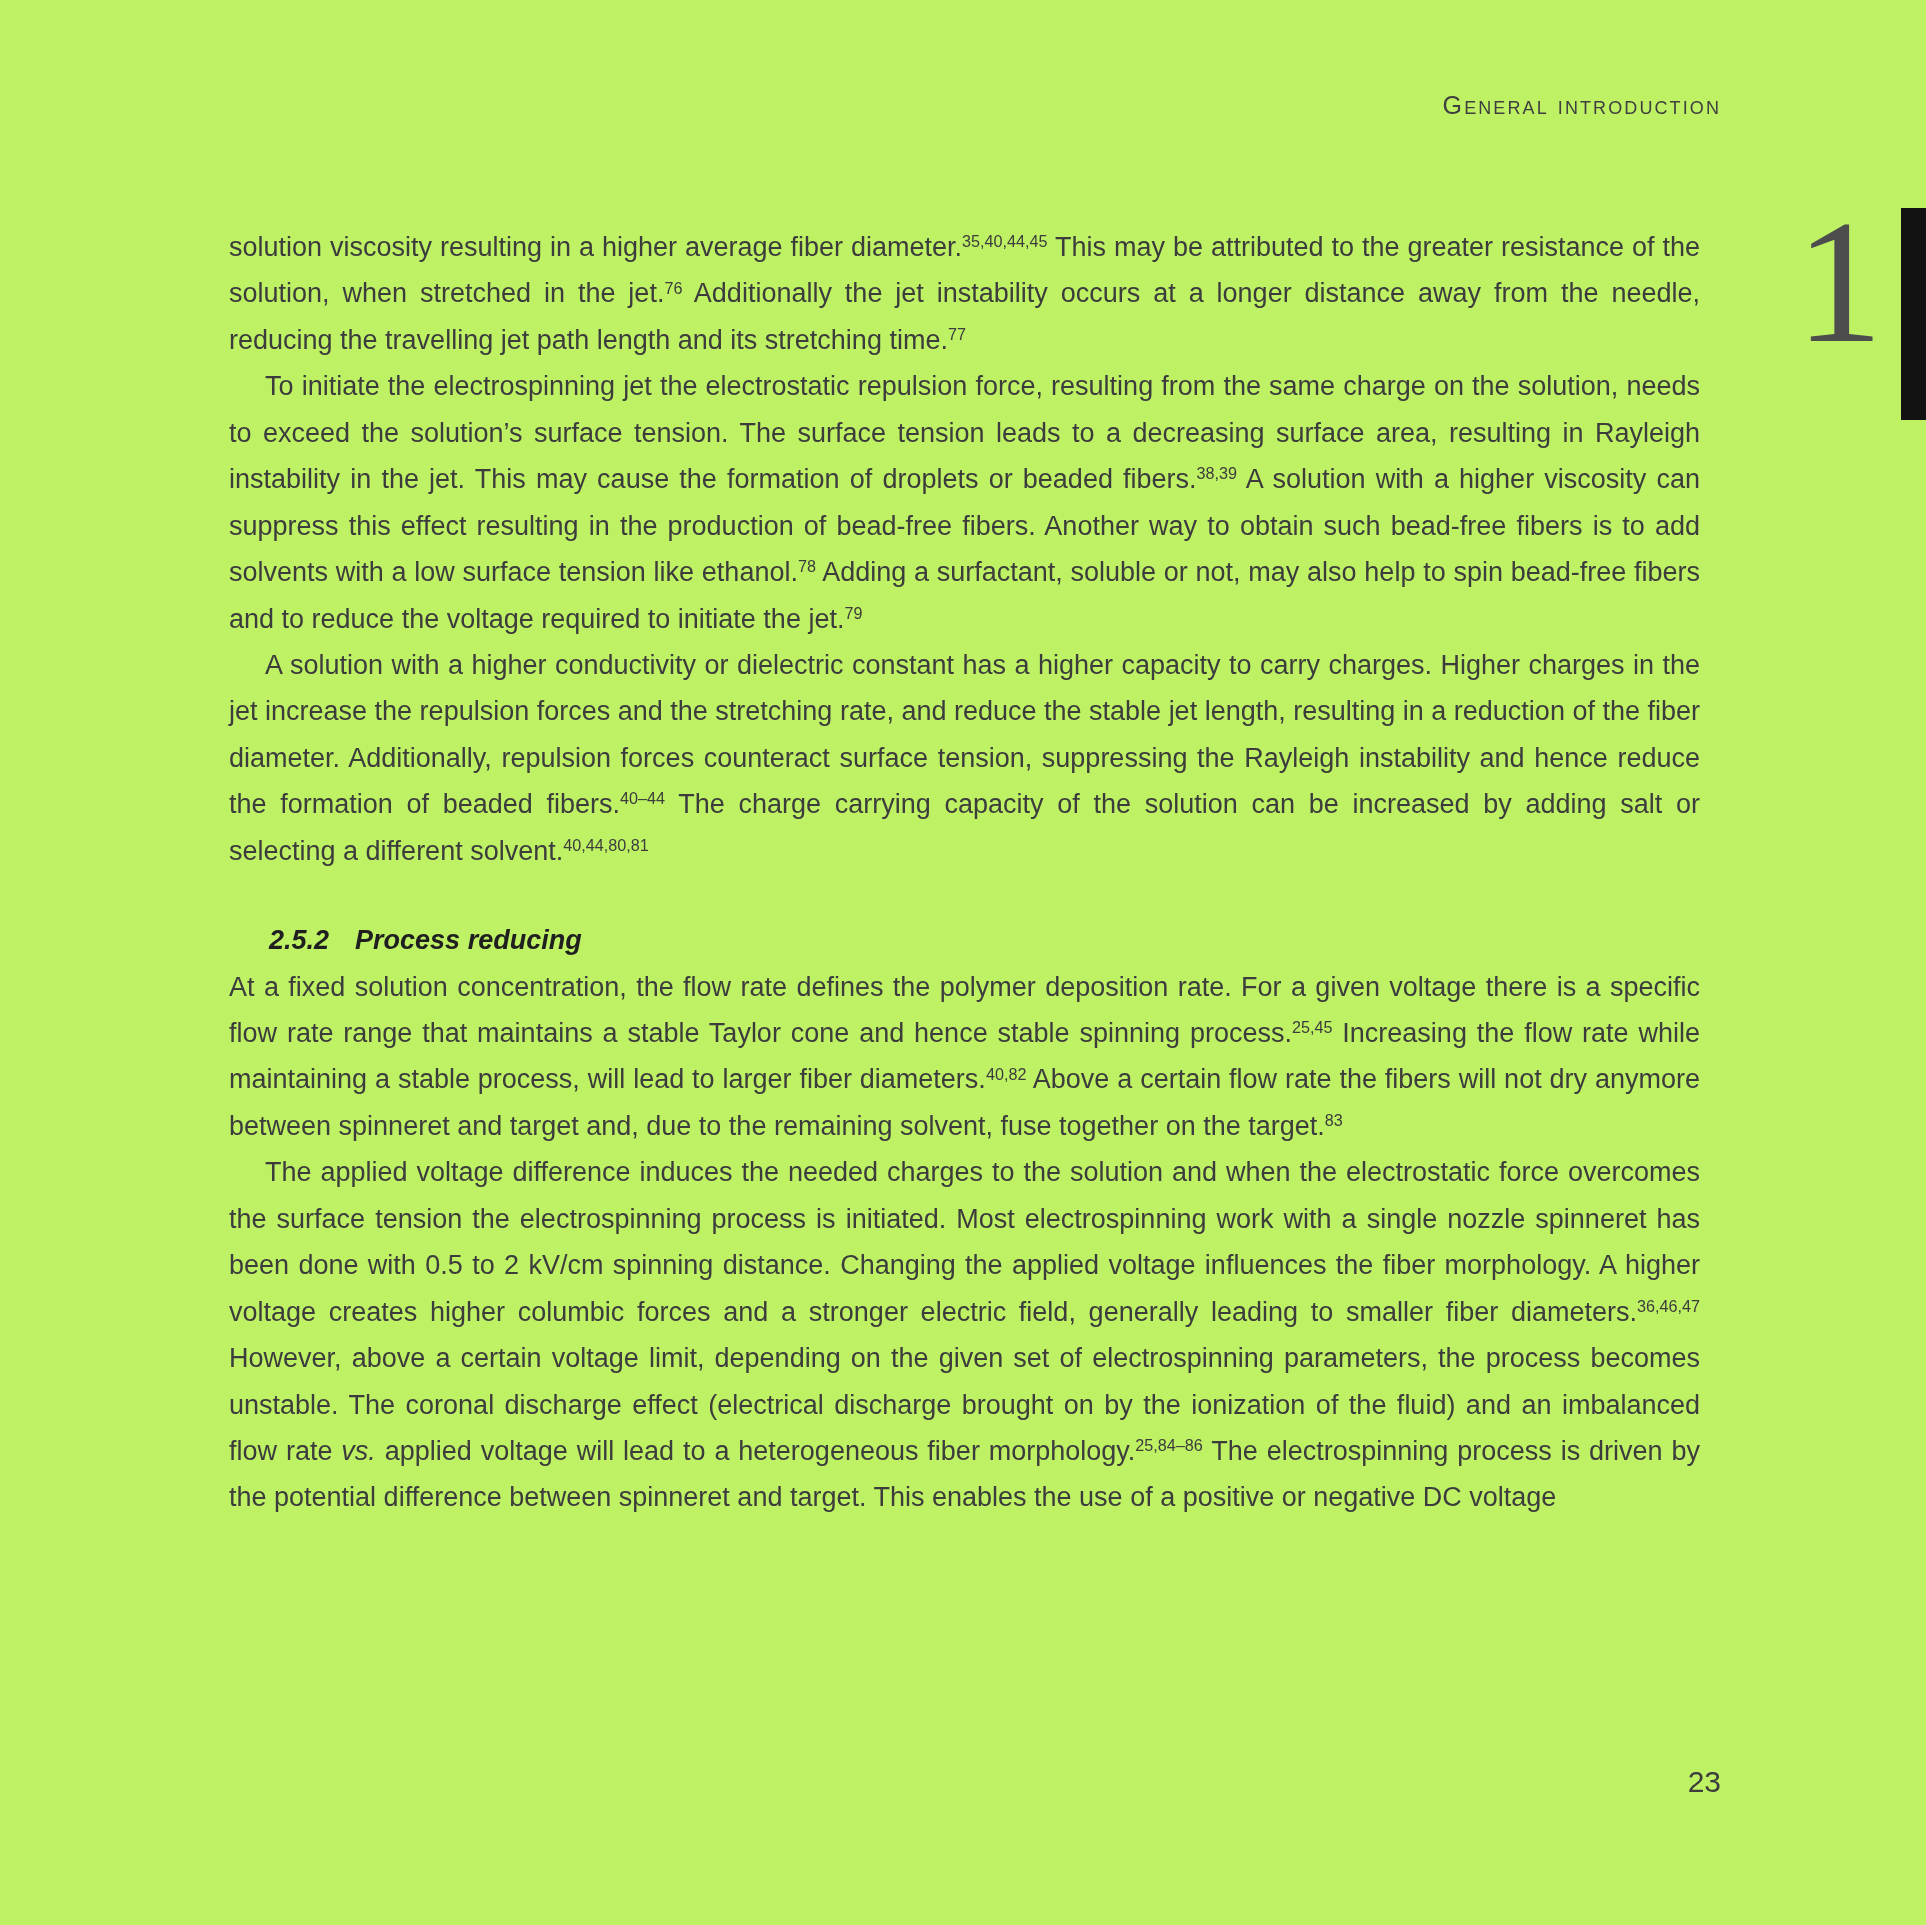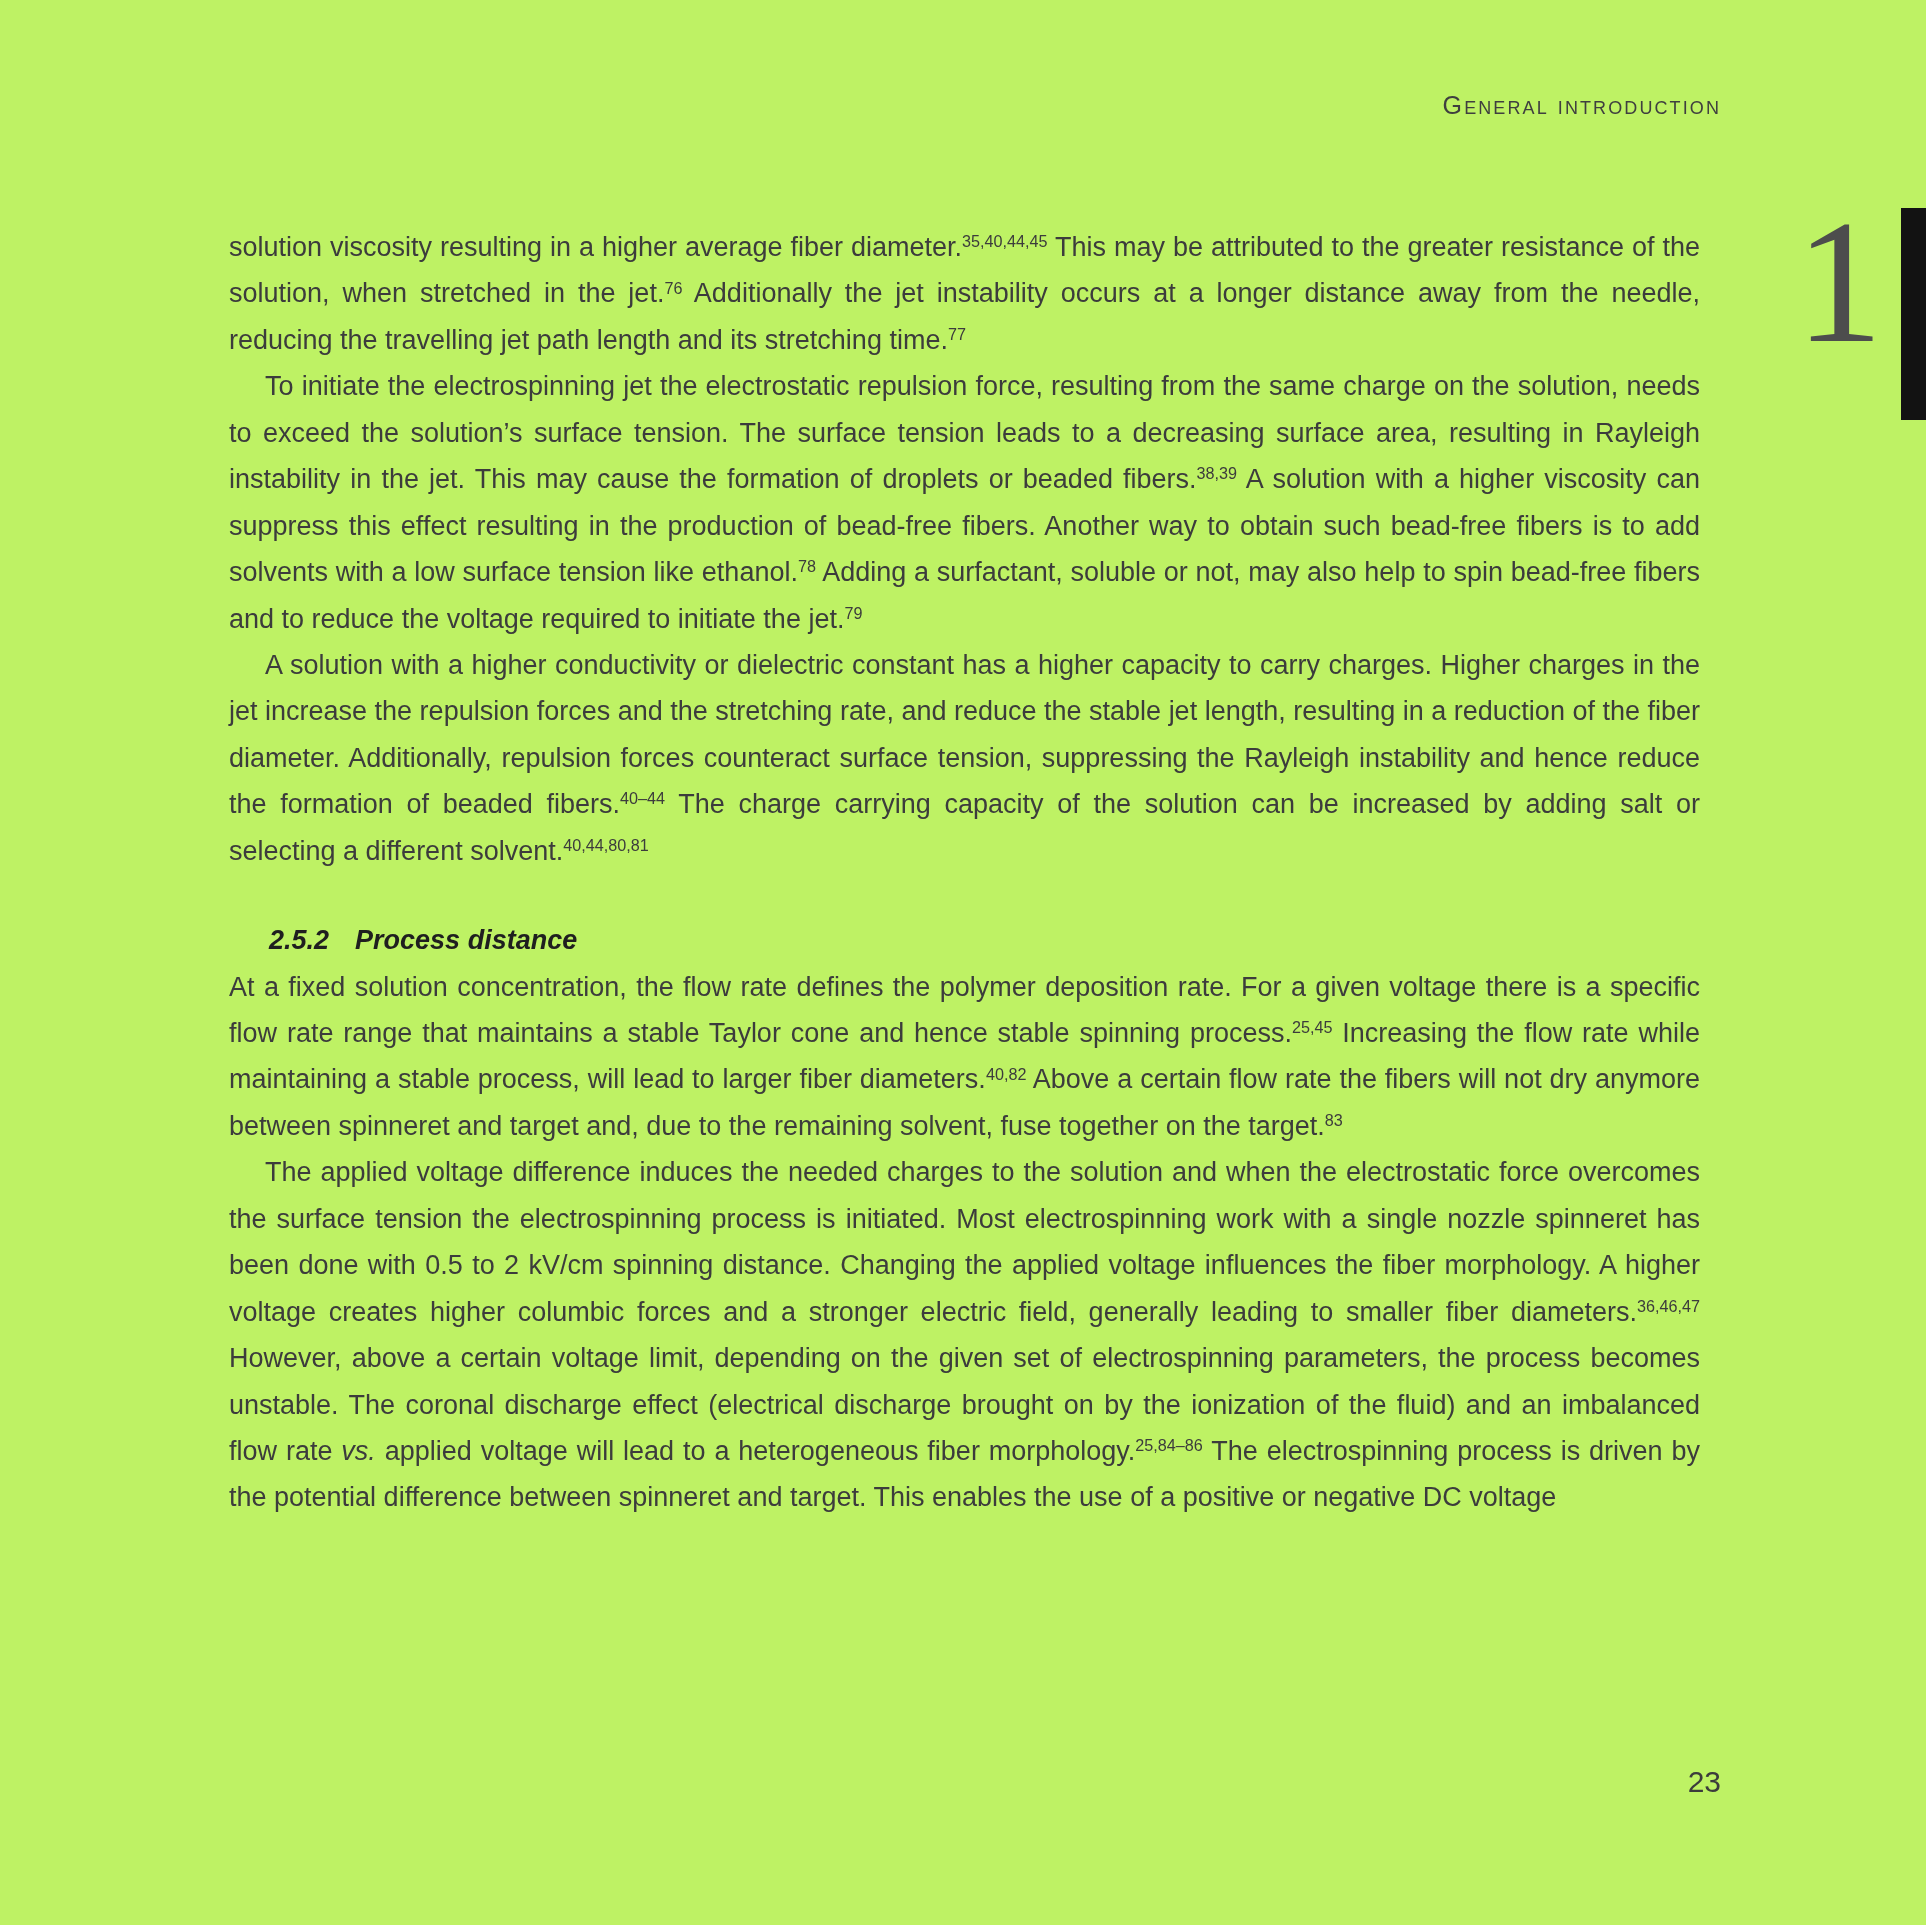--- a/index.html
+++ b/index.html
@@ -115,21 +115,21 @@
   <div class="content">
 
     <div class="col">
       <p>solution viscosity resulting in a higher average fiber diameter.<sup>35,40,44,45</sup> This may be attributed to the greater resistance of the solution, when stretched in the jet.<sup>76</sup> Additionally the jet instability occurs at a longer distance away from the needle, reducing the travelling jet path length and its stretching time.<sup>77</sup></p>
       <p class="indent">To initiate the electrospinning jet the electrostatic repulsion force, resulting from the same charge on the solution, needs to exceed the solution’s surface tension. The surface tension leads to a decreasing surface area, resulting in Rayleigh instability in the jet. This may cause the formation of droplets or beaded fibers.<sup>38,39</sup> A solution with a higher viscosity can suppress this effect resulting in the production of bead-free fibers. Another way to obtain such bead-free fibers is to add solvents with a low surface tension like ethanol.<sup>78</sup> Adding a surfactant, soluble or not, may also help to spin bead-free fibers and to reduce the voltage required to initiate the jet.<sup>79</sup></p>
       <p class="indent">A solution with a higher conductivity or dielectric constant has a higher capacity to carry charges. Higher charges in the jet increase the repulsion forces and the stretching rate, and reduce the stable jet length, resulting in a reduction of the fiber diameter. Additionally, repulsion forces counteract surface tension, suppressing the Rayleigh instability and hence reduce the formation of beaded fibers.<sup>40–44</sup> The charge carrying capacity of the solution can be increased by adding salt or selecting a different solvent.<sup>40,44,80,81</sup></p>
     </div>
 
     <div class="col">
       <h3 class="section-heading">
-        <span class="sec-num">2.5.2</span><span class="sec-title">Process distance</span>
+        <span class="sec-num">2.5.2</span><span class="sec-title">Process reducing</span>
       </h3>
       <p>At a fixed solution concentration, the flow rate defines the polymer deposition rate. For a given voltage there is a specific flow rate range that maintains a stable Taylor cone and hence stable spinning process.<sup>25,45</sup> Increasing the flow rate while maintaining a stable process, will lead to larger fiber diameters.<sup>40,82</sup> Above a certain flow rate the fibers will not dry anymore between spinneret and target and, due to the remaining solvent, fuse together on the target.<sup>83</sup></p>
       <p class="indent">The applied voltage difference induces the needed charges to the solution and when the electrostatic force overcomes the surface tension the electrospinning process is initiated. Most electrospinning work with a single nozzle spinneret has been done with 0.5 to 2 kV/cm spinning distance. Changing the applied voltage influences the fiber morphology. A higher voltage creates higher columbic forces and a stronger electric field, generally leading to smaller fiber diameters.<sup>36,46,47</sup> However, above a certain voltage limit, depending on the given set of electrospinning parameters, the process becomes unstable. The coronal discharge effect (electrical discharge brought on by the ionization of the fluid) and an imbalanced flow rate <em>vs.</em> applied voltage will lead to a heterogeneous fiber morphology.<sup>25,84–86</sup> The electrospinning process is driven by the potential difference between spinneret and target. This enables the use of a positive or negative DC voltage</p>
     </div>
 
   </div>
 
   <div class="page-number">23</div>
 
 </div>

